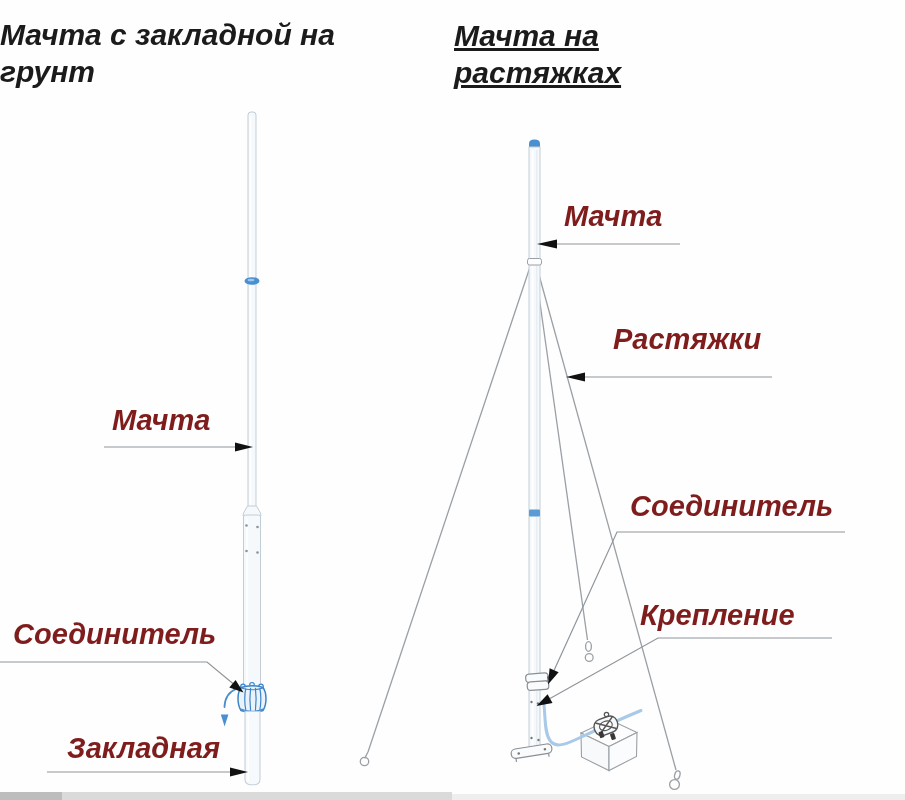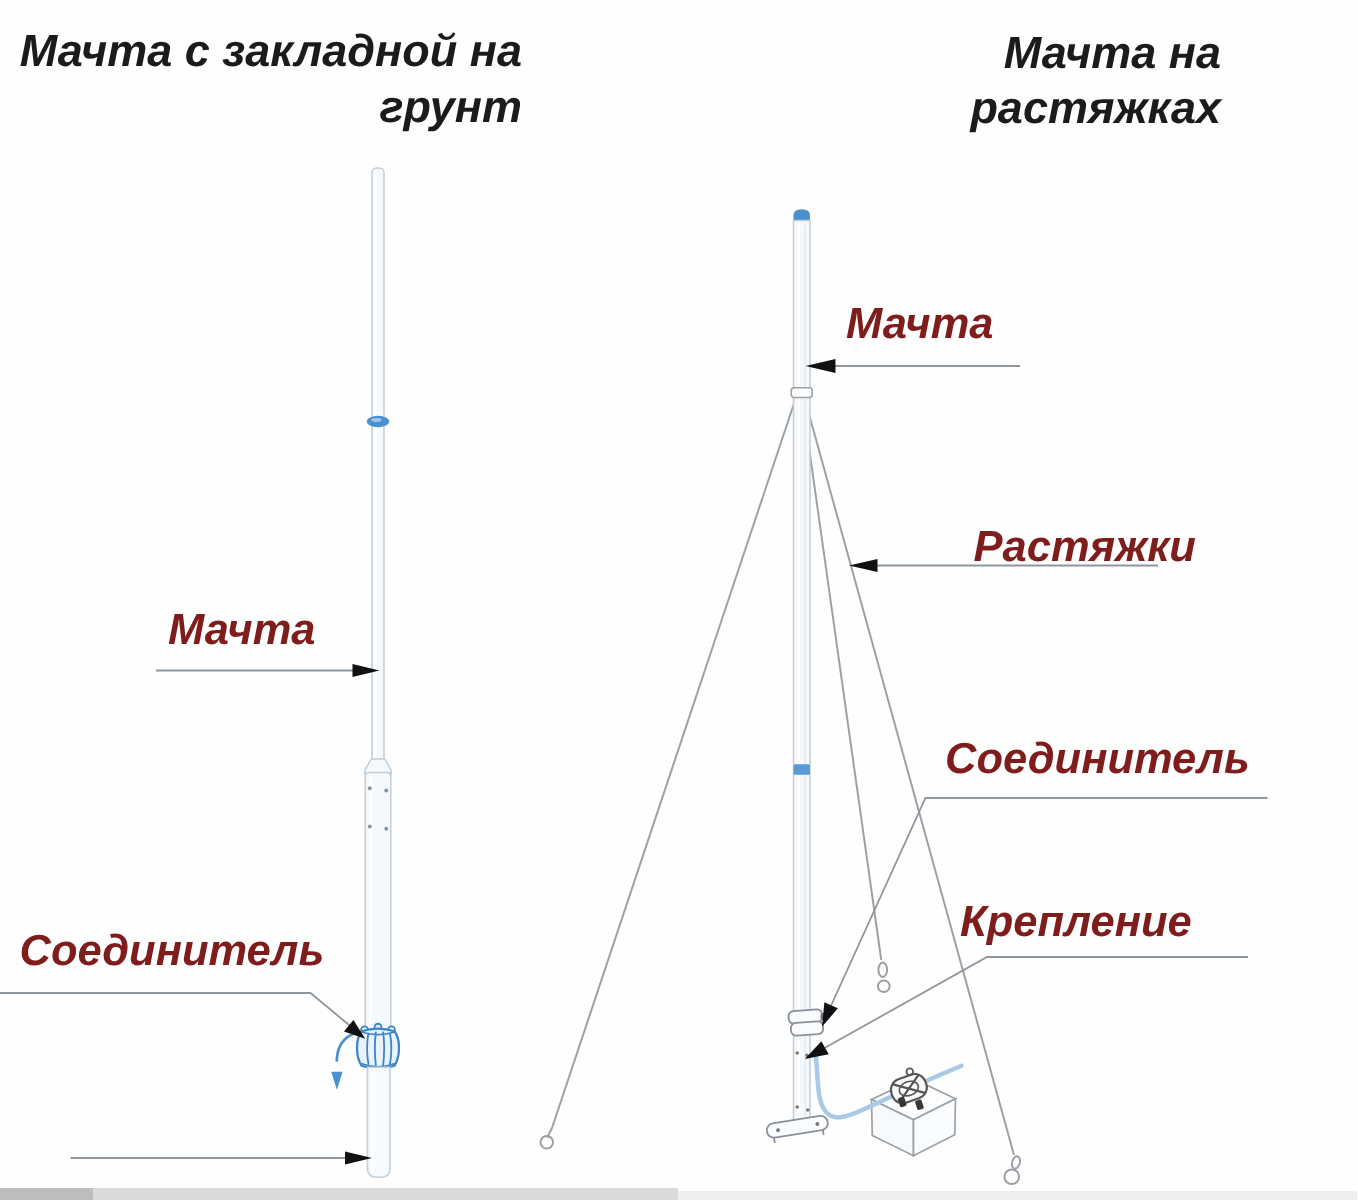--- a/index.html
+++ b/index.html
@@ -7,34 +7,34 @@
     position:relative;
     width:905px;height:800px;
     background:#fefefe;
     overflow:hidden;
     font-family:"Liberation Sans",sans-serif;
   }
   #artwork{position:absolute;left:0;top:0;}
   .title{
     position:absolute;
     font-style:italic;font-weight:bold;font-size:30px;line-height:1.22;
-    color:#1b1b1b;text-align:right;white-space:pre-line;
+    color:#1b1b1b;text-align:left;white-space:pre-line;
   }
   .label{
     position:absolute;
     font-style:italic;font-weight:bold;font-size:29px;
     color:#7f1d1d;white-space:nowrap;
   }
   #title-left{left:0;top:17px;width:348px;}
-  #title-right{left:504px;top:18px;width:310px;}
+  #title-right{left:454px;top:18px;width:310px;text-decoration:underline;}
   #label-mast-left{left:112px;top:404px;}
   #label-connector-left{left:13px;top:618px;}
   #label-embed{left:67px;top:732px;}
   #label-mast-right{left:564px;top:200px;}
-  #label-guys{left:613px;top:349px;margin-left:36px;}
+  #label-guys{left:613px;top:323px;}
   #label-connector-right{left:630px;top:490px;}
   #label-mount{left:640px;top:599px;}
 </style>
 </head>
 <body>
 
 <div id="canvas">
 
   <svg id="artwork" width="905" height="800" viewBox="0 0 905 800" xmlns="http://www.w3.org/2000/svg">
 
@@ -178,18 +178,19 @@
       <rect x="452" y="794" width="453" height="6" fill="#dddddd" opacity="0.5"></rect>
     </g>
   </svg>
 
   <div class="title" id="title-left">Мачта с закладной на
 грунт</div>
   <div class="title" id="title-right">Мачта на растяжках</div>
 
   <div class="label" id="label-mast-left">Мачта</div>
   <div class="label" id="label-connector-left">Соединитель</div>
+  <div class="label" id="label-embed">Закладная</div>
 
   <div class="label" id="label-mast-right">Мачта</div>
   <div class="label" id="label-guys">Растяжки</div>
   <div class="label" id="label-connector-right">Соединитель</div>
   <div class="label" id="label-mount">Крепление</div>
 </div>
 
 </body></html>

